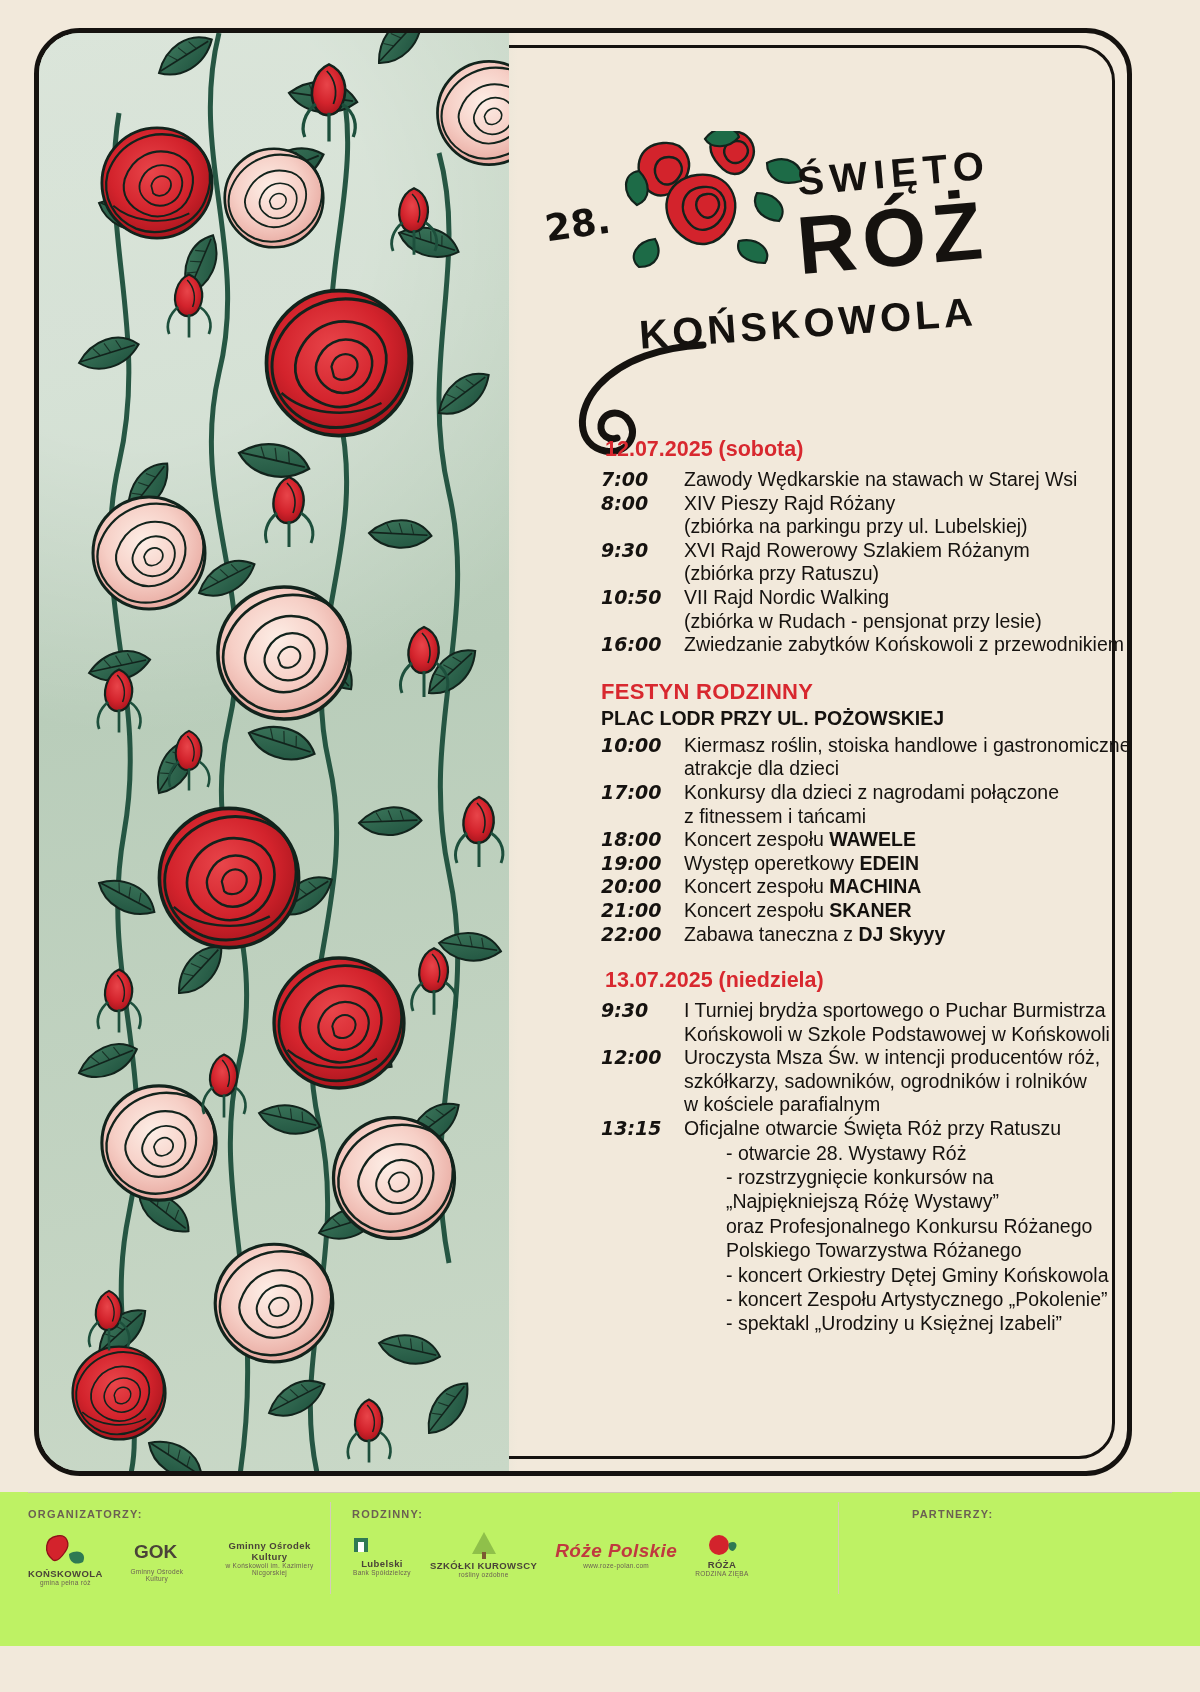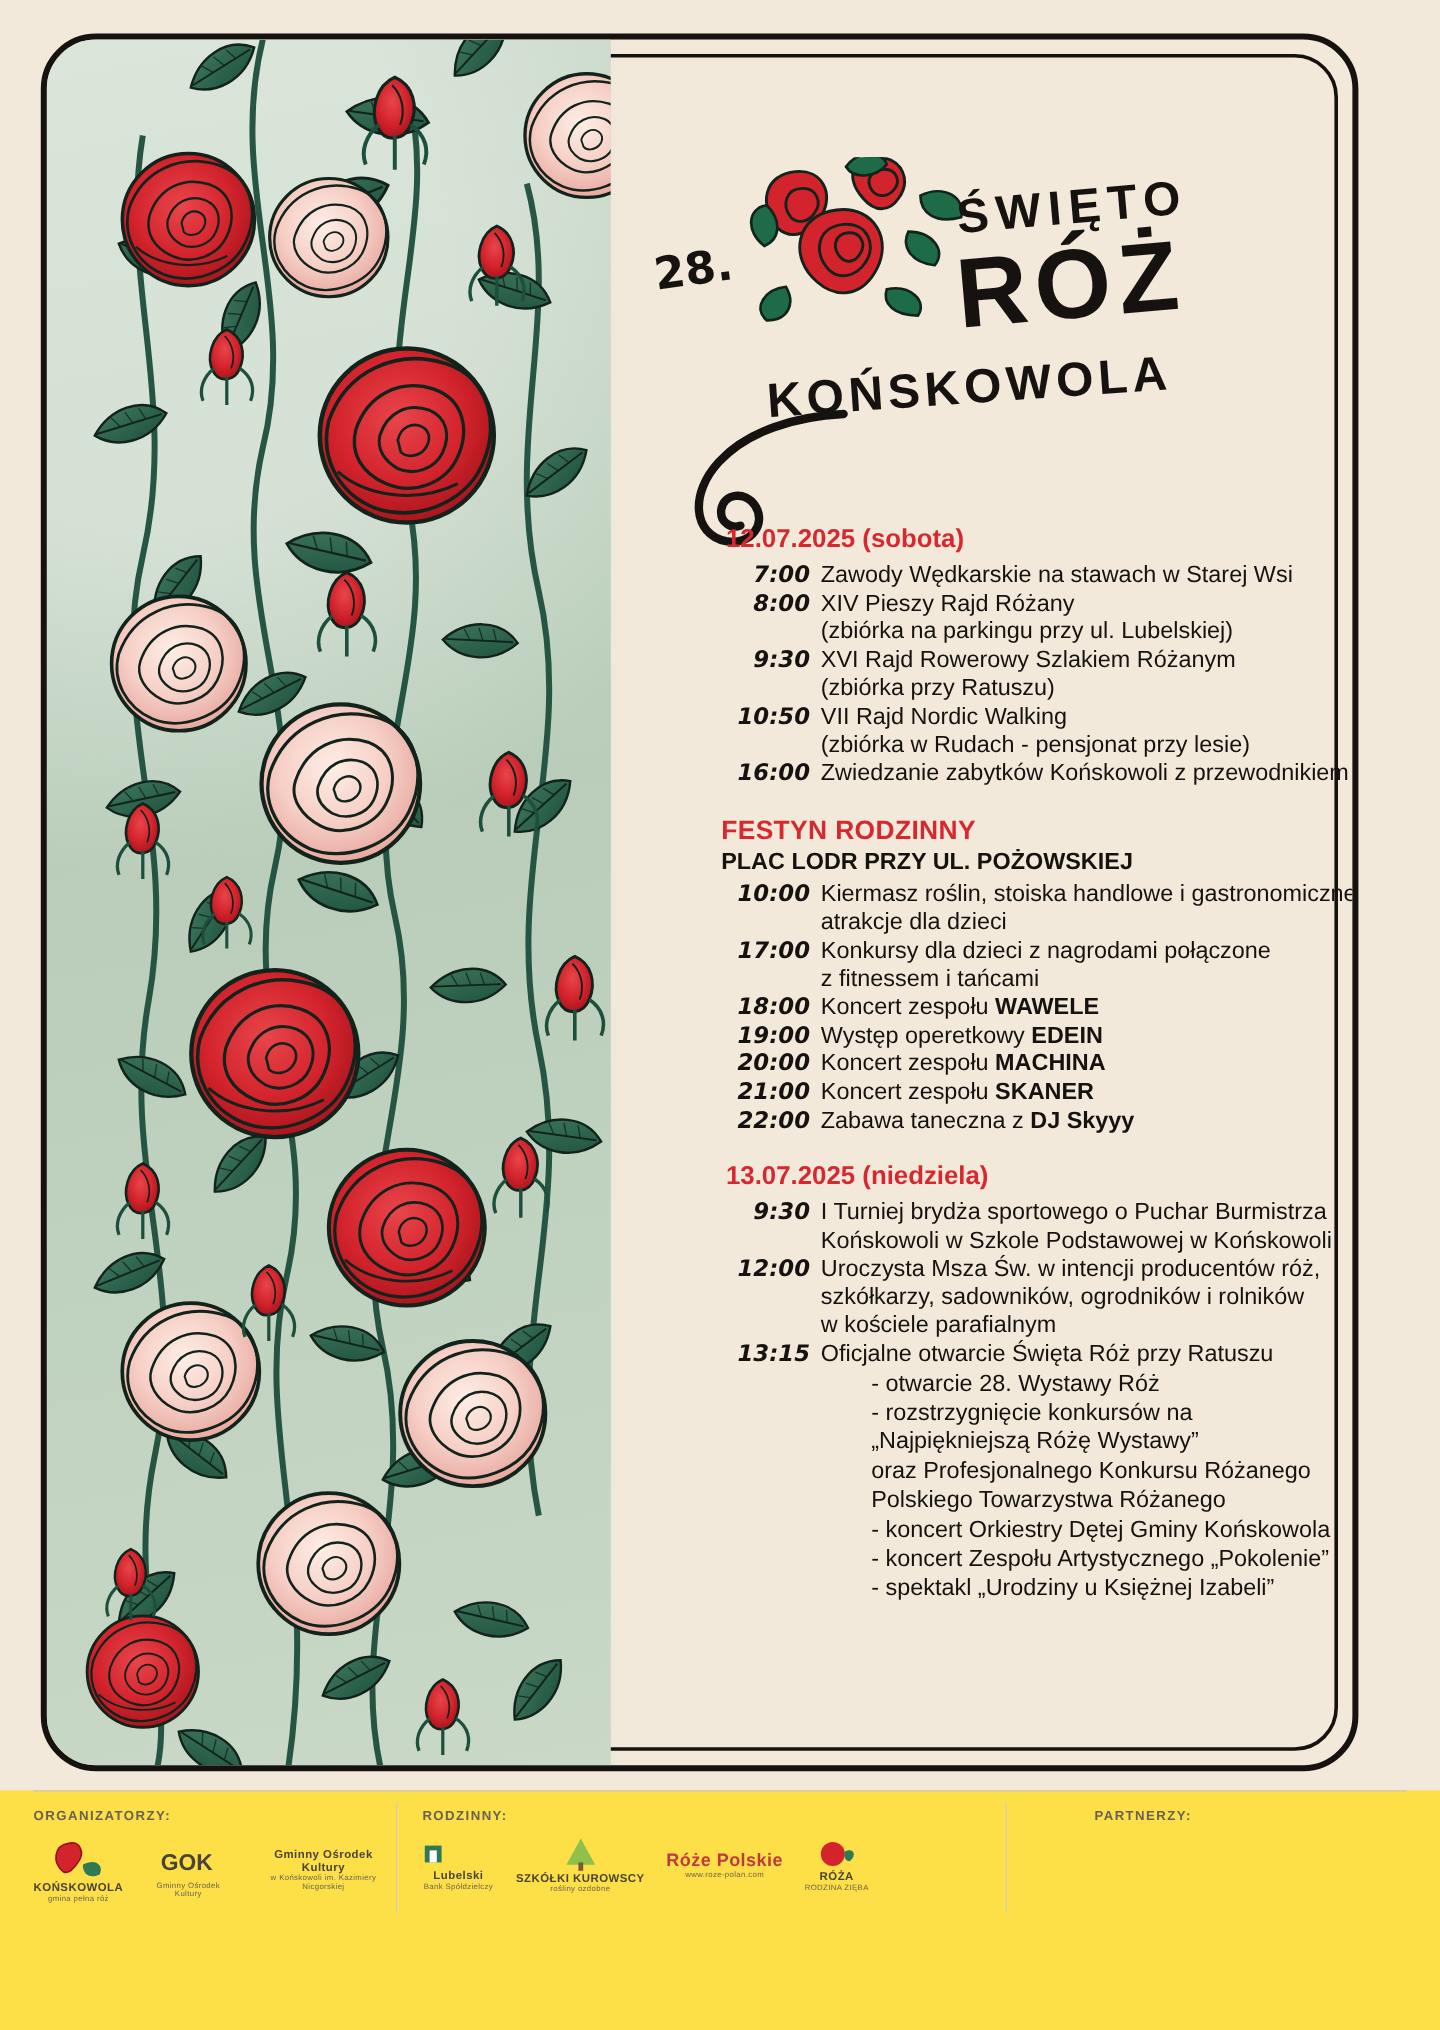--- a/index.html
+++ b/index.html
@@ -89,37 +89,37 @@
   .festyn-head{
     color:#d8282f;font-weight:bold;font-size:22px;letter-spacing:.3px;
     margin:0;padding-left:0;
   }
   .festyn-sub{
     color:#15120f;font-weight:bold;font-size:19.5px;
     margin:2px 0 4px 0;
   }
   .row{display:flex;align-items:flex-start;line-height:1.21;}
   .time{
-    width:74px;flex:0 0 74px;text-align:right;
+    width:74px;flex:0 0 74px;
     font-style:italic;font-weight:bold;font-size:19px;
     padding-right:9px;white-space:nowrap;
     font-family:"DejaVu Sans", sans-serif;
   }
   .desc{
     flex:1;font-size:19.5px;
     font-family:"Liberation Sans", sans-serif;
   }
   .desc b{font-weight:bold;}
   .cont{padding-left:83px;font-size:19.5px;line-height:1.21;}
   .subline{padding-left:83px;font-size:19.5px;line-height:1.25;}
   .gap{height:22px;}
   
   .footer{
-    position:absolute;left:0;top:1492px;width:1200px;height:200px;
-    background:#fde047;
+    position:absolute;left:0;top:1492px;width:1200px;height:154px;
+    background:#bef264;
   }
   .footer-line{
     position:absolute;left:28px;top:0;width:1144px;height:1px;background:#cfc4b2;
   }
   .fgroup{position:absolute;top:16px;}
   .fgroup .ftitle{
     font-size:11px;letter-spacing:1.2px;color:#6b6052;font-weight:bold;
     margin-bottom:10px;
   }
   .logos{display:flex;align-items:center;gap:18px;}
@@ -434,21 +434,21 @@
         </div>
         <div class="logo">
           <svg width="36" height="30" viewBox="0 0 36 30">
             <path d="M18,2 L30,24 L6,24 Z" fill="#8fc04a"></path>
             <rect x="16" y="22" width="4" height="7" fill="#7b5a32"></rect>
           </svg>
           <div class="lname">SZKÓŁKI KUROWSCY</div>
           <div class="lsub">rośliny ozdobne</div>
         </div>
         <div class="logo">
-          <div class="lname" style="color:#c0393f;font-size:15px">Róże Polskie</div>
+          <div class="lname" style="color:#c0393f;font-style:italic;font-size:19px">Róże Polskie</div>
           <div class="lsub">www.roze-polan.com</div>
         </div>
         <div class="logo">
           <svg width="34" height="28" viewBox="0 0 34 28">
             <circle cx="14" cy="14" r="10" fill="#d3232c"></circle>
             <path d="M24,12 C32,8 34,16 28,20 C24,20 23,16 24,12 Z" fill="#2f7a53"></path>
           </svg>
           <div class="lname">RÓŻA</div>
           <div class="lsub">RODZINA ZIĘBA</div>
         </div>

